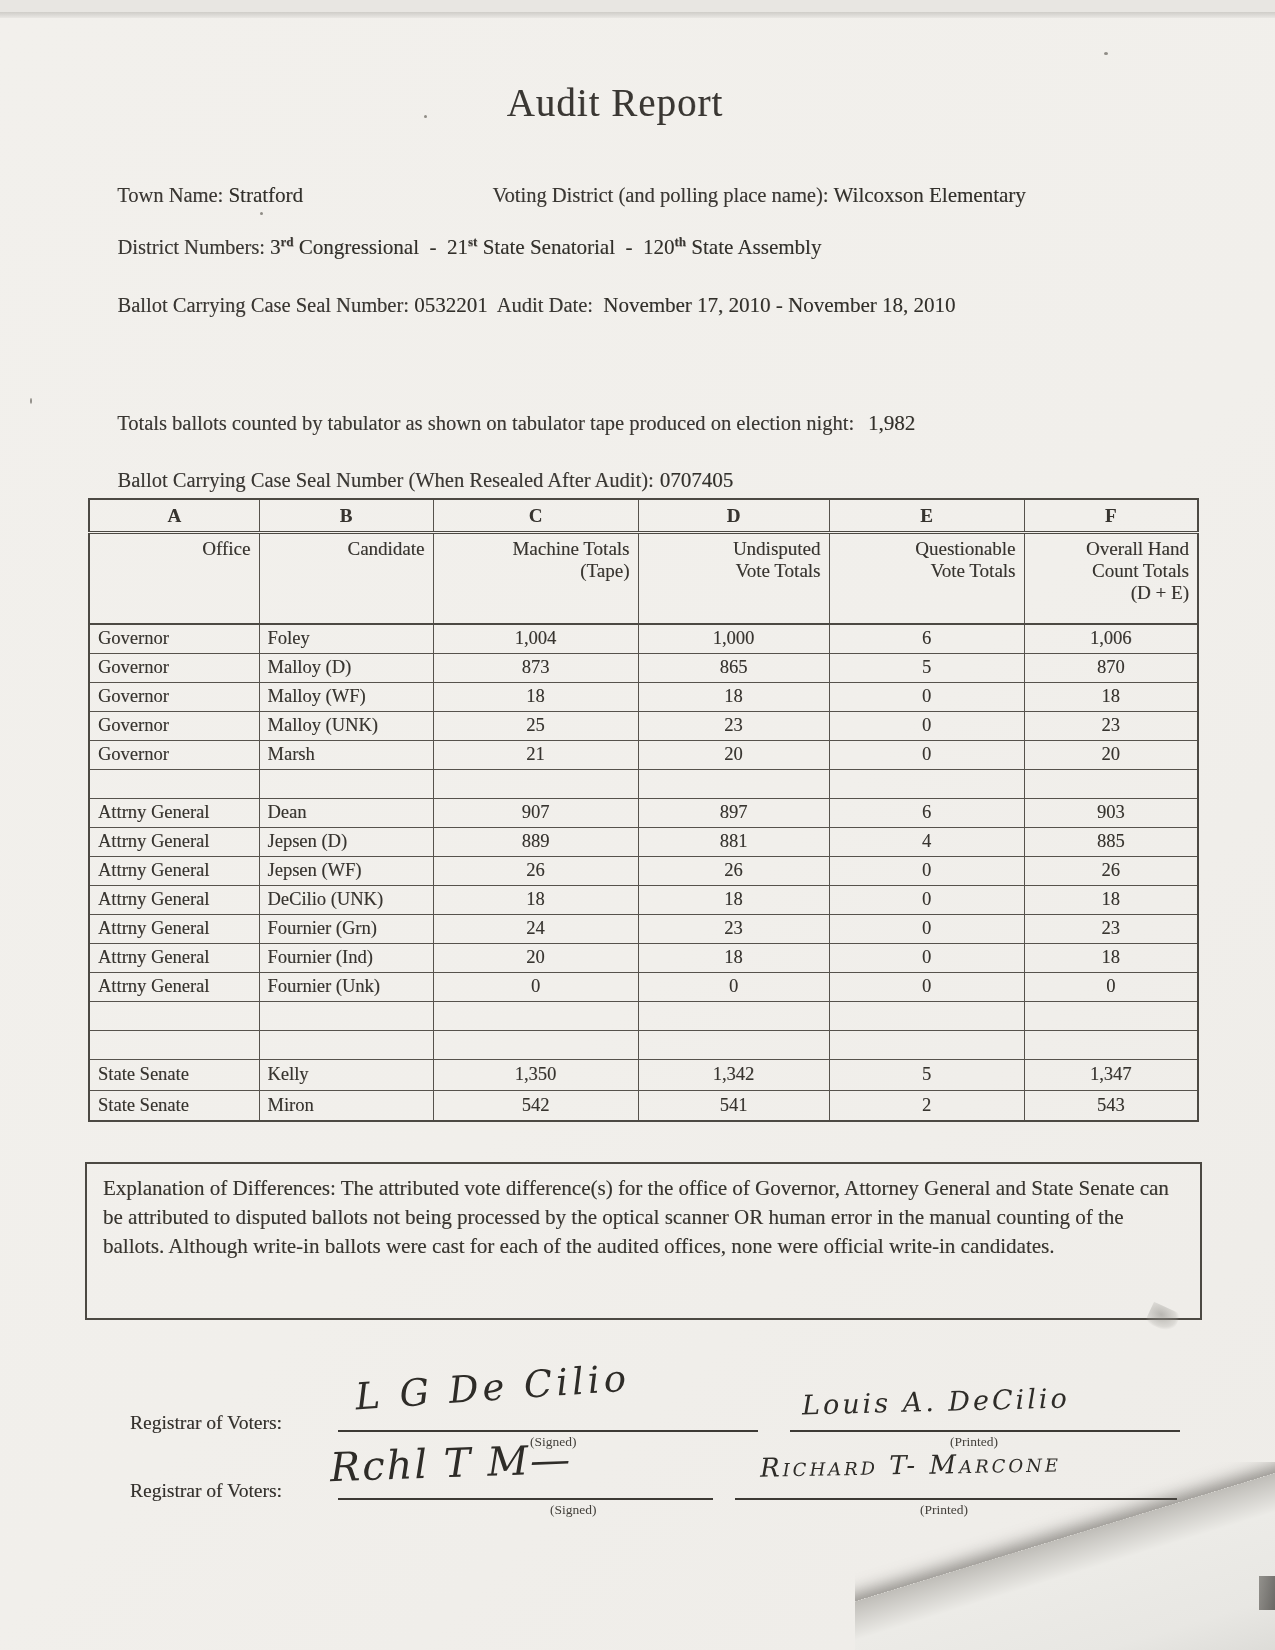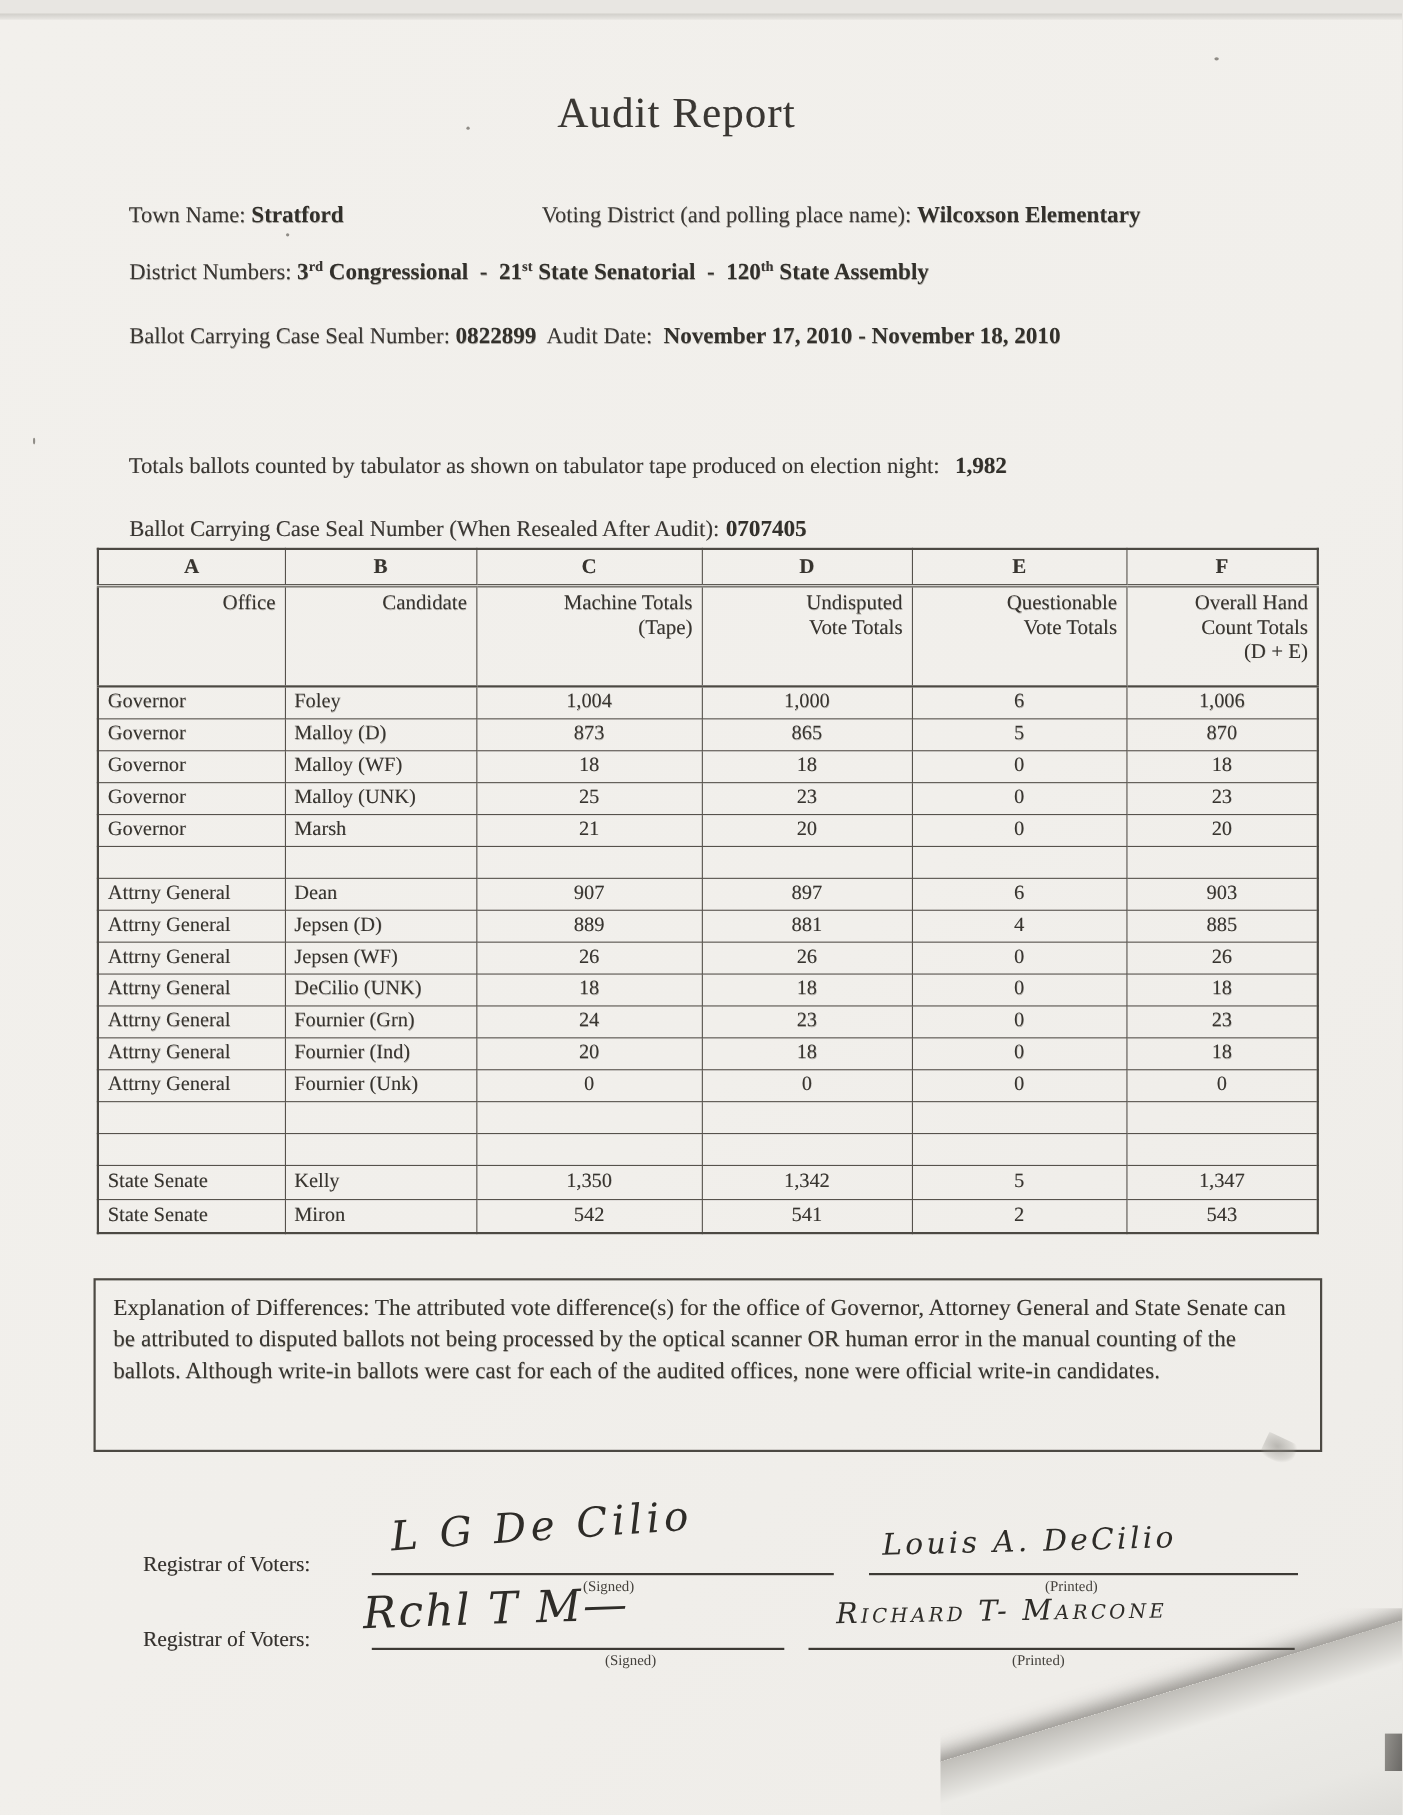--- a/index.html
+++ b/index.html
@@ -16,21 +16,21 @@
     background:linear-gradient(#cfcdc8,#e9e7e3);}
   .speck{position:absolute;border-radius:50%;background:#8f8c86;}
 
   
   .doc-title{
     position:absolute;top:68px;left:0;width:1230px;
     text-align:center;font-size:39px;letter-spacing:1px;color:#3a3733;
     text-shadow:.4px .4px 0 rgba(70,66,60,.35);
   }
   .line{position:absolute;left:97px;font-size:20.5px;white-space:pre;color:#3a3733;}
-  .line b,.b{font-weight:bold;font-size:21px;color:#32302b;}
+  .line b,.b{font-weight:normal;font-size:21px;color:#32302b;}
   sup{font-size:13px;font-weight:bold;vertical-align:super;line-height:0;}
   .l1{top:148px;width:1100px;}
   .l1-right{position:absolute;left:365px;top:0;}
   .l2{top:200px;}
   .l3{top:258px;}
   .l4{top:318px;}
   .l4 .val{margin-left:72px;}
   .l5{top:376px;}
   .l5 .val{margin-left:14px;}
   .l6{top:433px;}
@@ -129,21 +129,21 @@
     <span class="l1-right">
       <span>Voting District (and polling place name):</span><span> </span><b>Wilcoxson Elementary</b>
     </span>
   </div>
 
   <div class="line l2 scan-ink">
     <span>District Numbers:</span><span> </span><span id="district-parts"><b>3</b><sup>rd</sup><b> Congressional  -  </b><b>21</b><sup>st</sup><b> State Senatorial  -  </b><b>120</b><sup>th</sup><b> State Assembly</b></span>
   </div>
 
   <div class="line l3 scan-ink">
-    <span>Ballot Carrying Case Seal Number:</span><span> </span><b>0822899</b><span>  </span><span>Audit Date:</span><span>  </span><b>November 17, 2010 - November 18, 2010</b>
+    <span>Ballot Carrying Case Seal Number:</span><span> </span><b>0532201</b><span>  </span><span>Audit Date:</span><span>  </span><b>November 17, 2010 - November 18, 2010</b>
   </div>
 
 
   <div class="line l5 scan-ink">
     <span>Totals ballots counted by tabulator as shown on tabulator tape produced on election night:</span><b class="val">1,982</b>
   </div>
 
   <div class="line l6 scan-ink">
     <span>Ballot Carrying Case Seal Number (When Resealed After Audit):</span><b class="val">0707405</b>
   </div>

